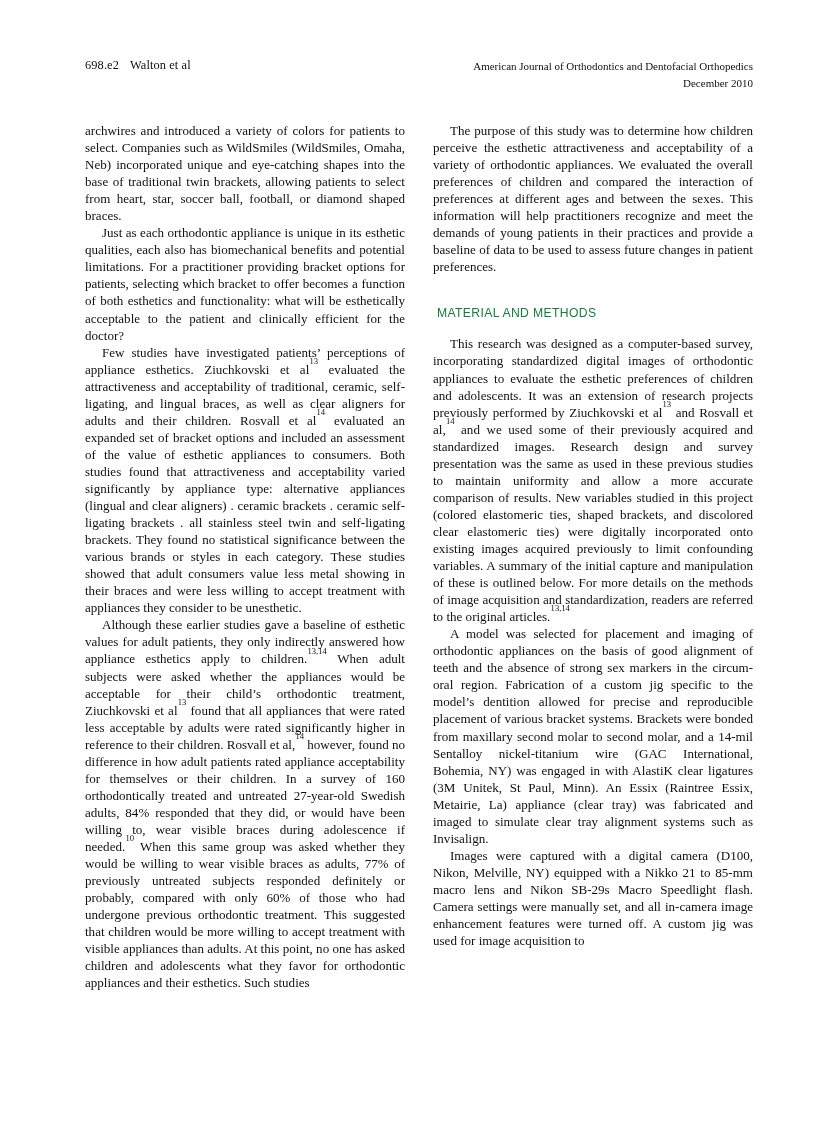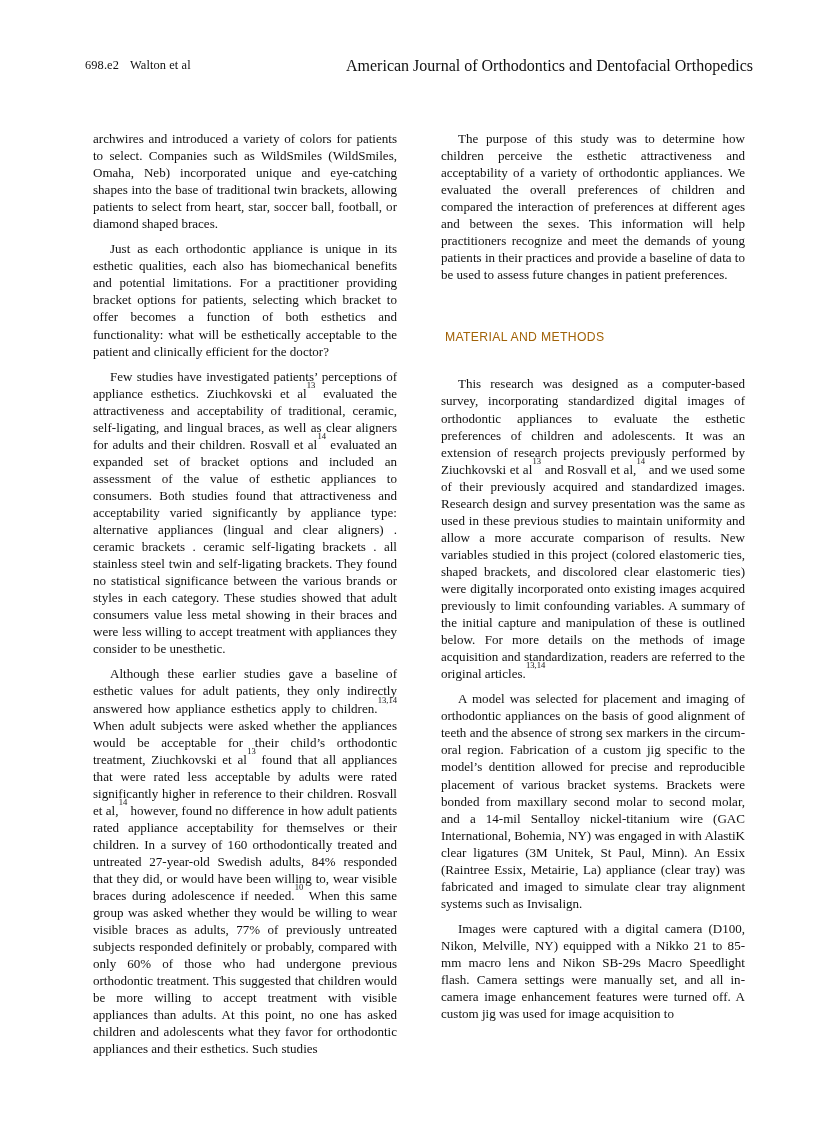--- a/index.html
+++ b/index.html
@@ -42,21 +42,21 @@
     white-space: nowrap;
   }
   .rh-folio {
     margin-right: 11px;
   }
   .rh-right {
     position: absolute;
     right: 0;
     top: 0;
     text-align: right;
-    font-size: 16px;
+    font-size: 11px;
     line-height: 16.5px;
     white-space: nowrap;
   }
 
   
   .columns {
     position: absolute;
     left: 85px;
     top: 122px;
     width: 668px;
@@ -65,21 +65,21 @@
   .col {
     position: absolute;
     top: 0;
     width: 320px;
     height: 950px;
   }
   .col-left  { left: 0; }
   .col-right { left: 348px; }
 
   p.para {
-    margin: 8px;
+    margin: 0;
     font-size: 13.05px;
     line-height: 17.05px;
     text-align: justify;
     text-justify: inter-word;
     -webkit-hyphens: none;
     hyphens: none;
     word-spacing: 0.0px;
   }
   p.para.indent {
     text-indent: 17px;
@@ -90,43 +90,44 @@
 
   sup.ref {
     font-size: 8.6px;
     line-height: 0;
     position: relative;
     top: -4.6px;
     padding-left: 0.2px;
   }
 
   h2.section-head {
-    margin: 12px;
+    margin: 4px;
     font-family: "Liberation Sans", "DejaVu Sans", sans-serif;
     font-size: 12.2px;
     font-weight: normal;
     letter-spacing: 0.35px;
     line-height: 17px;
-    color: #a16207;
+    color: #15803d;
     text-align: left;
   }
   .gap-before-head { height: 26px; }
   .gap-after-head  { height: 9px; }
 </style>
 </head>
 <body>
 
 <div class="page">
 
   <div class="running-head">
     <div class="rh-left">
       <span class="rh-folio">698.e2</span><span>Walton et al</span>
     </div>
     <div class="rh-right">
       <div>American Journal of Orthodontics and Dentofacial Orthopedics</div>
+      <div>December 2010</div>
     </div>
   </div>
 
   <div class="columns">
     <div class="col col-left" id="col-left">
         <p class="para noindent">archwires and introduced a variety of colors for patients to select. Companies such as WildSmiles (WildSmiles, Omaha, Neb) incorporated unique and eye-catching shapes into the base of traditional twin brackets, allowing patients to select from heart, star, soccer ball, football, or diamond shaped braces.</p>
         <p class="para indent">Just as each orthodontic appliance is unique in its esthetic qualities, each also has biomechanical benefits and potential limitations. For a practitioner providing bracket options for patients, selecting which bracket to offer becomes a function of both esthetics and functionality: what will be esthetically acceptable to the patient and clinically efficient for the doctor?</p>
         <p class="para indent">Few studies have investigated patients’ perceptions of appliance esthetics. Ziuchkovski et al<sup class="ref">13</sup> evaluated the attractiveness and acceptability of traditional, ceramic, self-ligating, and lingual braces, as well as clear aligners for adults and their children. Rosvall et al<sup class="ref">14</sup> evaluated an expanded set of bracket options and included an assessment of the value of esthetic appliances to consumers. Both studies found that attractiveness and acceptability varied significantly by appliance type: alternative appliances (lingual and clear aligners) . ceramic brackets . ceramic self-ligating brackets . all stainless steel twin and self-ligating brackets. They found no statistical significance between the various brands or styles in each category. These studies showed that adult consumers value less metal showing in their braces and were less willing to accept treatment with appliances they consider to be unesthetic.</p>
         <p class="para indent">Although these earlier studies gave a baseline of esthetic values for adult patients, they only indirectly answered how appliance esthetics apply to children.<sup class="ref">13,14</sup> When adult subjects were asked whether the appliances would be acceptable for their child’s orthodontic treatment, Ziuchkovski et al<sup class="ref">13</sup> found that all appliances that were rated less acceptable by adults were rated significantly higher in reference to their children. Rosvall et al,<sup class="ref">14</sup> however, found no difference in how adult patients rated appliance acceptability for themselves or their children. In a survey of 160 orthodontically treated and untreated 27-year-old Swedish adults, 84% responded that they did, or would have been willing to, wear visible braces during adolescence if needed.<sup class="ref">10</sup> When this same group was asked whether they would be willing to wear visible braces as adults, 77% of previously untreated subjects responded definitely or probably, compared with only 60% of those who had undergone previous orthodontic treatment. This suggested that children would be more willing to accept treatment with visible appliances than adults. At this point, no one has asked children and adolescents what they favor for orthodontic appliances and their esthetics. Such studies</p>
       </div>

